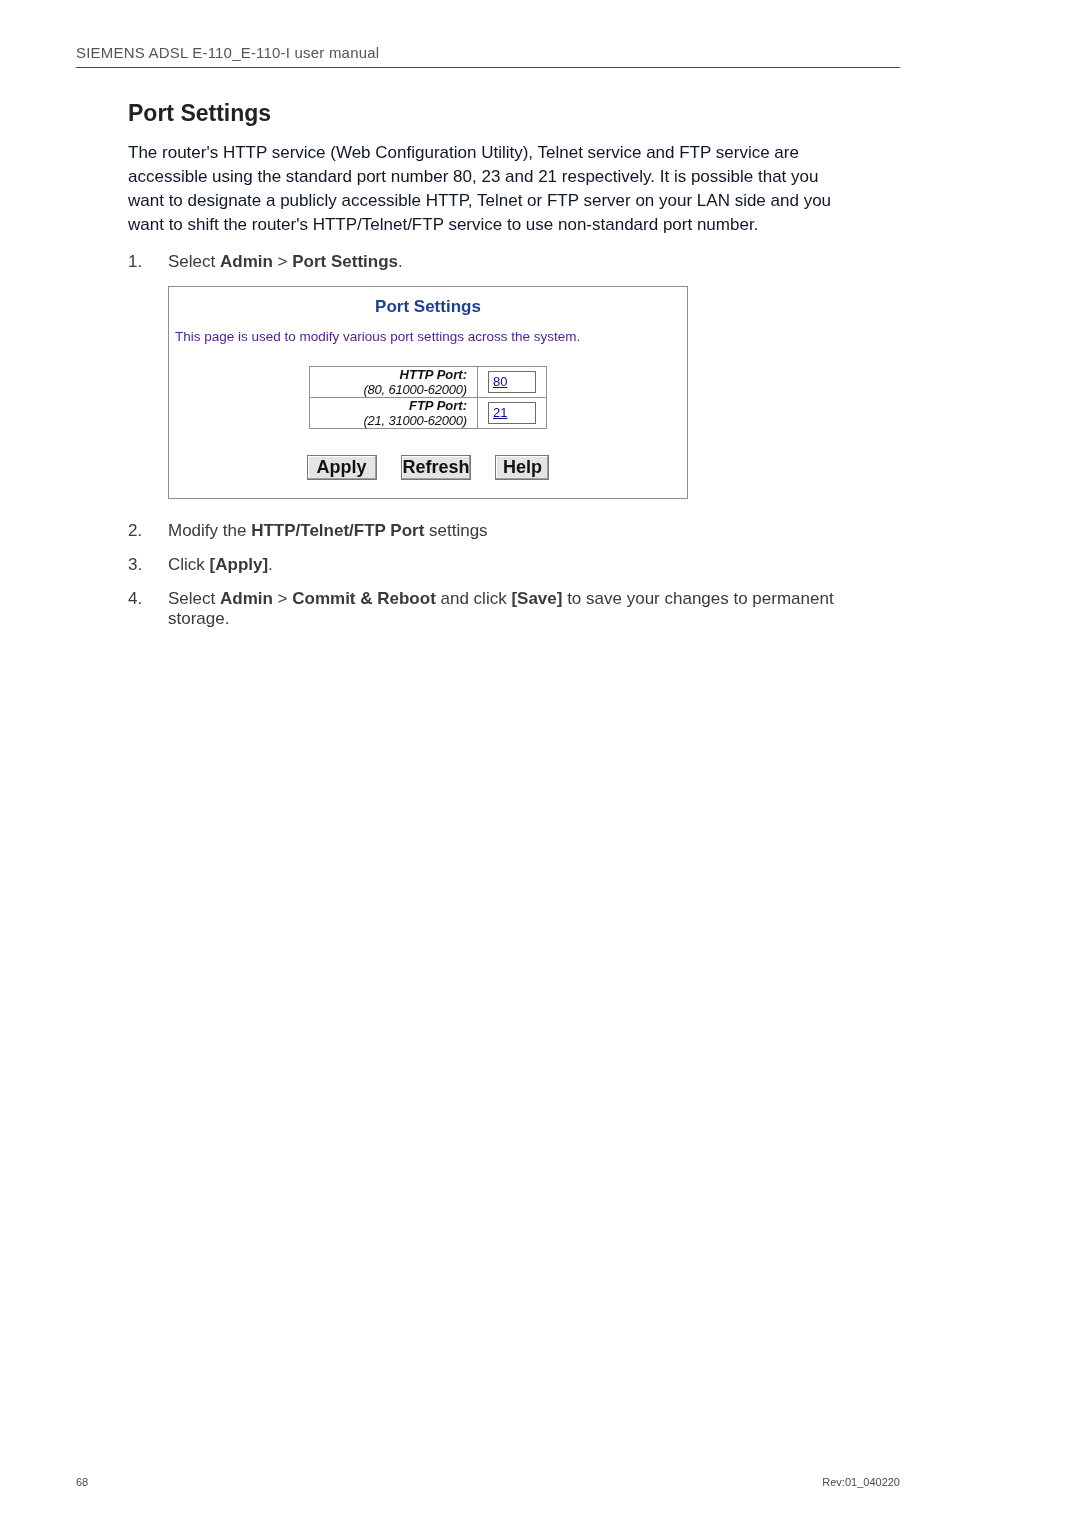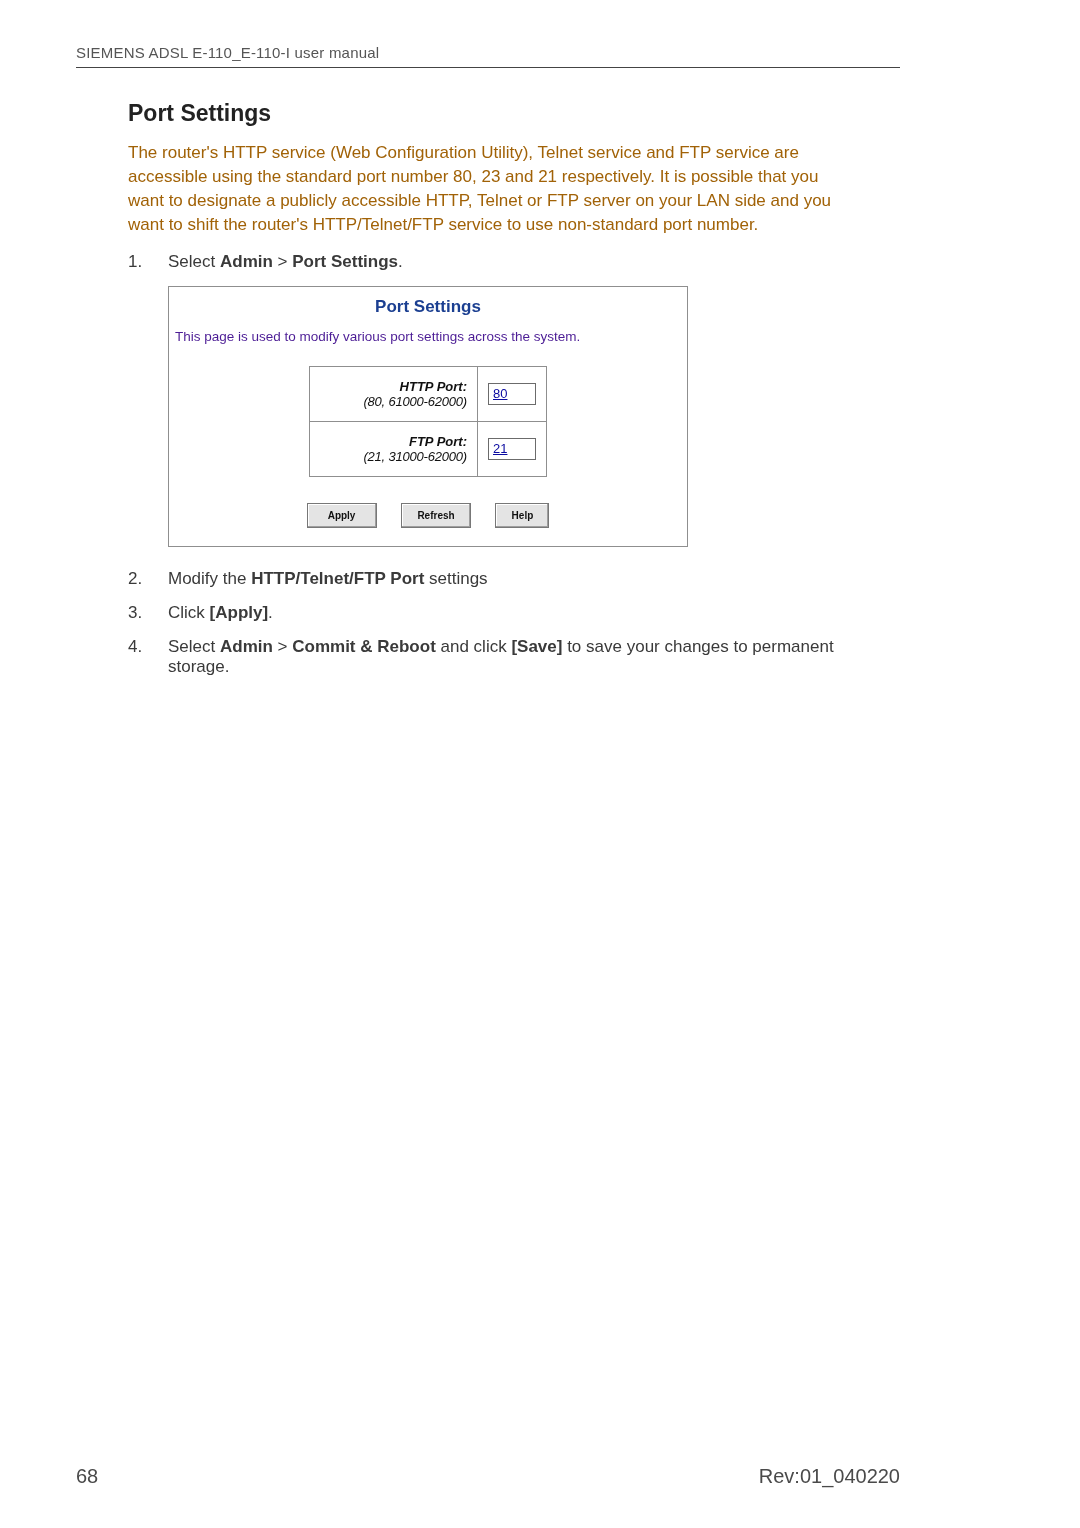--- a/index.html
+++ b/index.html
@@ -2,41 +2,41 @@
 <html><head>
 <meta charset="utf-8">
 <style>
   * { box-sizing: border-box; margin: 0; padding: 0; }
   html, body { width: 1080px; height: 1528px; background: #fff; font-family: "Segoe UI", Arial, sans-serif; color: #3f3f3f; }
   .page { width: 976px; height: 1528px; padding: 44px 76px 40px 76px; position: relative; }
   .header-line { font-size: 15px; color: #555; letter-spacing: 0.2px; }
   .hr { border: none; border-top: 1.5px solid #444; margin-top: 6px; margin-bottom: 32px; }
   .content { padding: 0 52px; }
   .section-title { font-weight: 700; font-size: 23px; color: #222; margin-bottom: 14px; }
-  .body-text { font-size: 17px; line-height: 1.42; color: #a16207; margin-bottom: 14px; }
+  .body-text { font-size: 17px; line-height: 1.42; color: #0f172a; margin-bottom: 14px; }
   .ol-row { display: flex; align-items: flex-start; margin-bottom: 14px; font-size: 17px; color: #3a3a3a; }
   .ol-num { width: 40px; flex-shrink: 0; }
   .ol-body { flex: 1; }
   .b { font-weight: 700; }
 
   
   .panel { margin: 2px 0 22px 40px; border: 1px solid #8f8f8f; width: 520px; background: #fff; padding: 0 14px 18px 14px; }
   .panel-title { text-align: center; font-weight: 700; color: #1b3f91; font-size: 17px; padding: 10px 0 12px; }
   .panel-desc { color: #4c1d95; font-size: 13.5px; margin-bottom: 22px; margin-left: -8px; }
   .form-table { margin: 0 auto; border-collapse: collapse; }
-  .form-table td { border: 1px solid #8f8f8f; padding: 12px 10px; vertical-align: middle; }
+  .form-table td { border: 1px solid #8f8f8f; padding: 0 10px; vertical-align: middle; }
   .form-table td.label { text-align: right; font-size: 13px; color: #111; min-width: 168px; }
   .form-table td.label .main-lbl { font-weight: 700; font-style: italic; }
   .form-table td.label .sub-lbl { font-weight: 400; font-style: italic; letter-spacing: -0.2px; }
   .form-table td.val { min-width: 68px; }
   .num-input { width: 48px; height: 22px; border: 1px solid #6b6b6b; font-size: 13px; padding: 0 4px; color: #0a0aa0; background: #fff; font-family: Arial, sans-serif; text-decoration: underline; }
   .btn-row { text-align: center; margin-top: 26px; }
-  .ui-btn { display: inline-block; min-width: 70px; height: 25px; line-height: 23px; font-size: 10px; font-weight: 700; color: #111; background: #e4e4e4; border: 1px solid #777; box-shadow: inset -1px -1px 0 #9e9e9e, inset 1px 1px 0 #fff; margin: 0 10px; cursor: pointer; font-family: Arial, sans-serif; }
+  .ui-btn { display: inline-block; min-width: 70px; height: 25px; line-height: 23px; font-size: 18px; font-weight: 700; color: #111; background: #e4e4e4; border: 1px solid #777; box-shadow: inset -1px -1px 0 #9e9e9e, inset 1px 1px 0 #fff; margin: 0 10px; cursor: pointer; font-family: Arial, sans-serif; }
 
-  .footer { position: absolute; bottom: 40px; left: 76px; right: 76px; display: flex; justify-content: space-between; font-size: 20px; color: #4a4a4a; gap: 27px; }
+  .footer { position: absolute; bottom: 40px; left: 76px; right: 76px; display: flex; justify-content: space-between; font-size: 11px; color: #4a4a4a; gap: 27px; }
 </style>
 </head>
 <body>
 
 <div class="page">
 
   <div class="header-line">SIEMENS ADSL E-110_E-110-I user manual</div>
   <hr class="hr">
 
   <div class="content">

